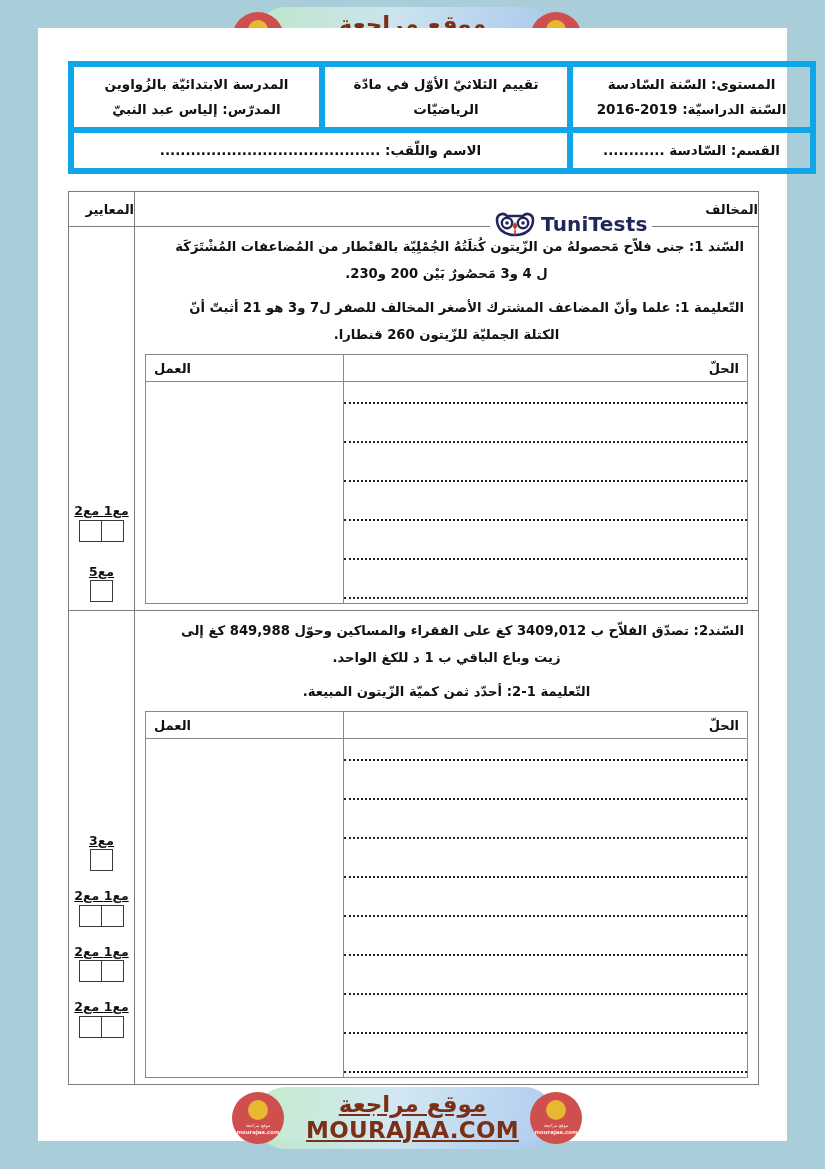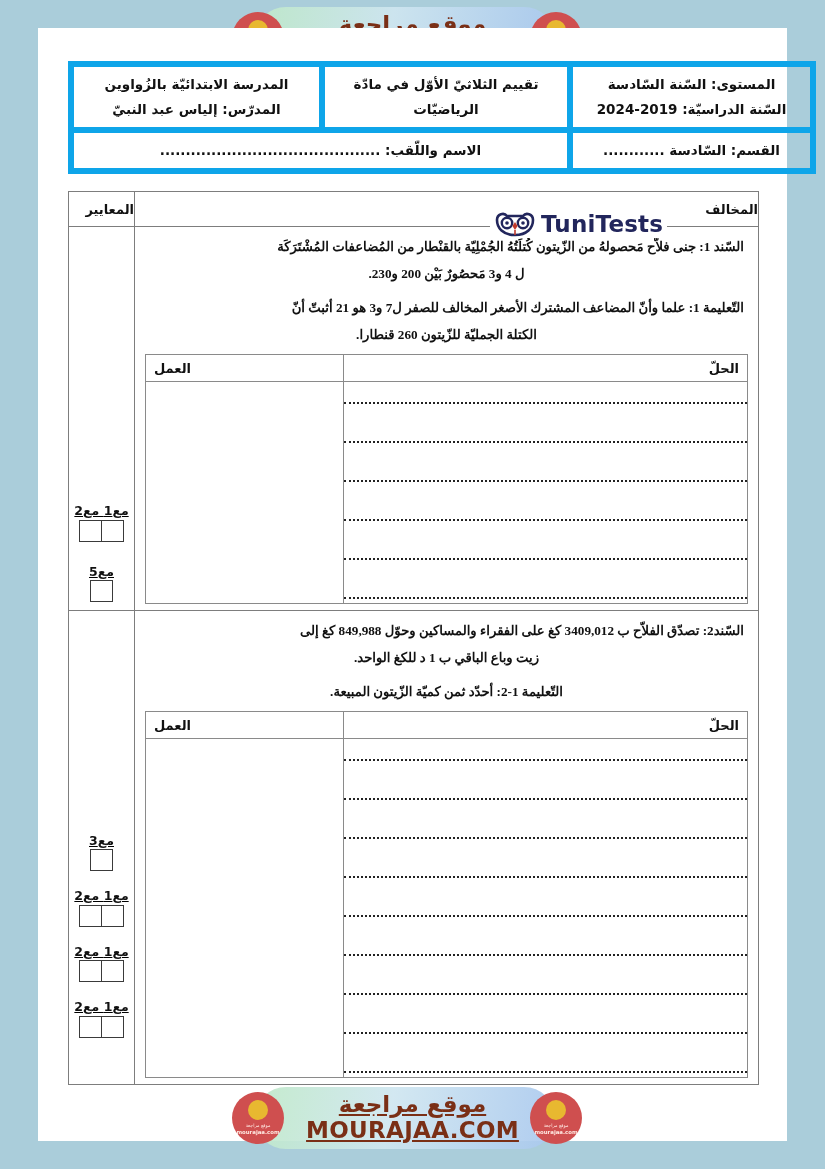--- a/index.html
+++ b/index.html
@@ -83,21 +83,21 @@
     font-size: 13.2px;
     font-weight: bold;
     color: #111;
     line-height: 2.05;
     text-align: justify;
     text-align-last: center;
     padding: 6px 14px 2px 14px;
     direction: rtl;
   }
   .stmt.second { padding-top: 5px; }
-  .stmt-line { display: block; font-family: Liberation Serif, serif; }
+  .stmt-line { display: block; }
   .stmt-line.l1 { text-align: right; text-align-last: right; }
   .stmt-line.l2 { text-align: center; }
 
   
   .answer-wrap { padding: 4px 10px 6px 10px; }
   .ans {
     border-collapse: collapse;
     table-layout: fixed;
     width: 100%;
     direction: rtl;
@@ -159,21 +159,21 @@
     left: 452px;
     top: 182px;
     display: flex;
     align-items: center;
     gap: 5px;
     background: #fff;
     padding: 1px 4px;
   }
   #tunitests .owl { width: 42px; height: 26px; display:block; }
   #tunitests .wordmark {
-    font-size: 23px;
+    font-size: 20px;
     font-weight: bold;
     color: #22265c;
     letter-spacing: .2px;
     font-family: "DejaVu Sans", "Liberation Sans", sans-serif;
   }
 
   
   .wm {
     position: absolute;
     left: 0;
@@ -270,21 +270,21 @@
   </div>
 </div>
 
 <div id="page">
 
   <table class="tbl" id="ident">
     <tbody>
         <tr class="r1">
       <td class="c-level">
         <span class="line2">المستوى: السّنة السّادسة</span>
-        <span class="line2">السّنة الدراسيّة: 2019-2024</span>
+        <span class="line2">السّنة الدراسيّة: 2019-2016</span>
       </td>
       <td class="c-subject">
         <span class="line2">تقييم الثلاثيّ الأوّل في مادّة</span>
         <span class="line2">الرياضيّات</span>
       </td>
       <td class="c-school">
         <span class="line2">المدرسة الابتدائيّة بالزُواوين</span>
         <span class="line2">المدرّس: إلياس عبد النبيّ</span>
       </td>
     </tr>

